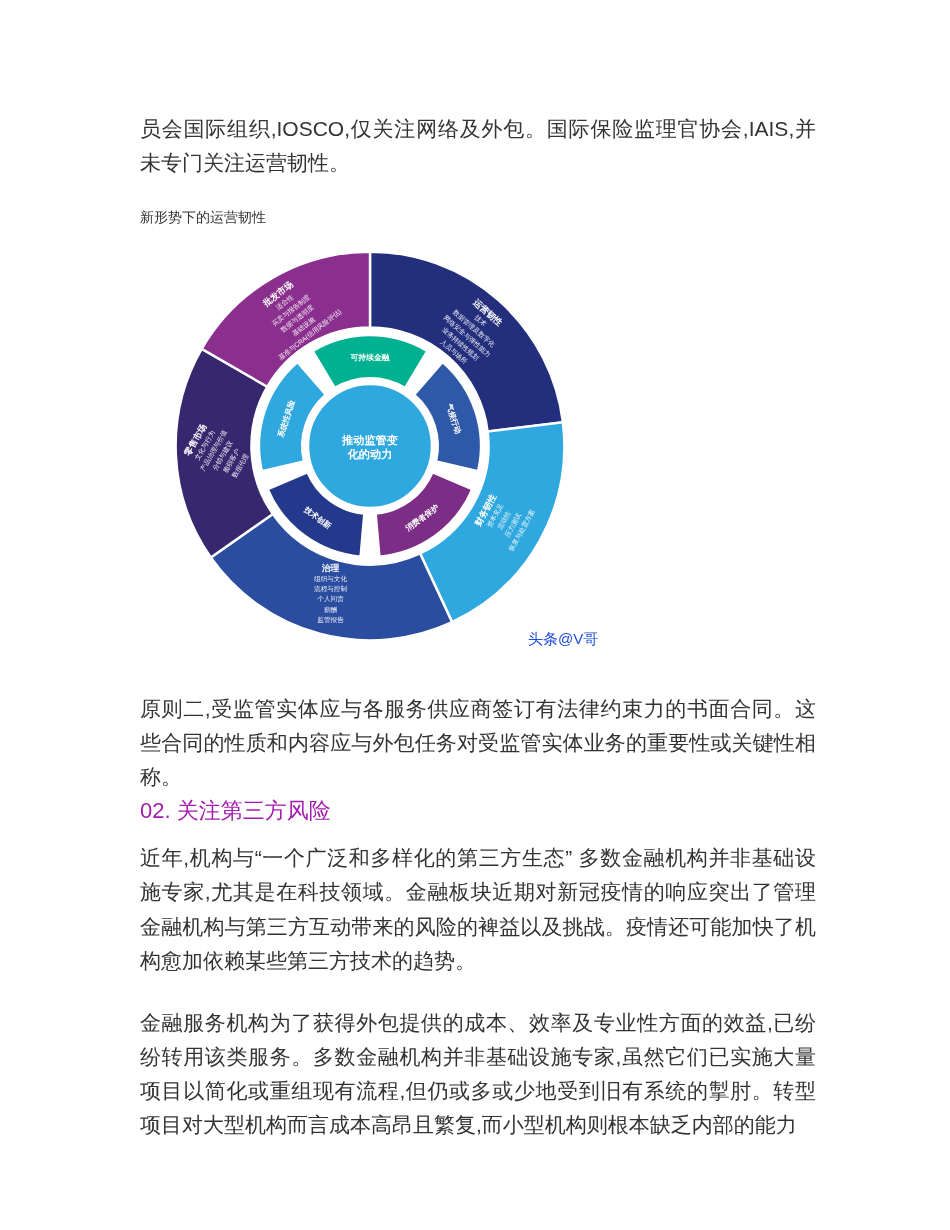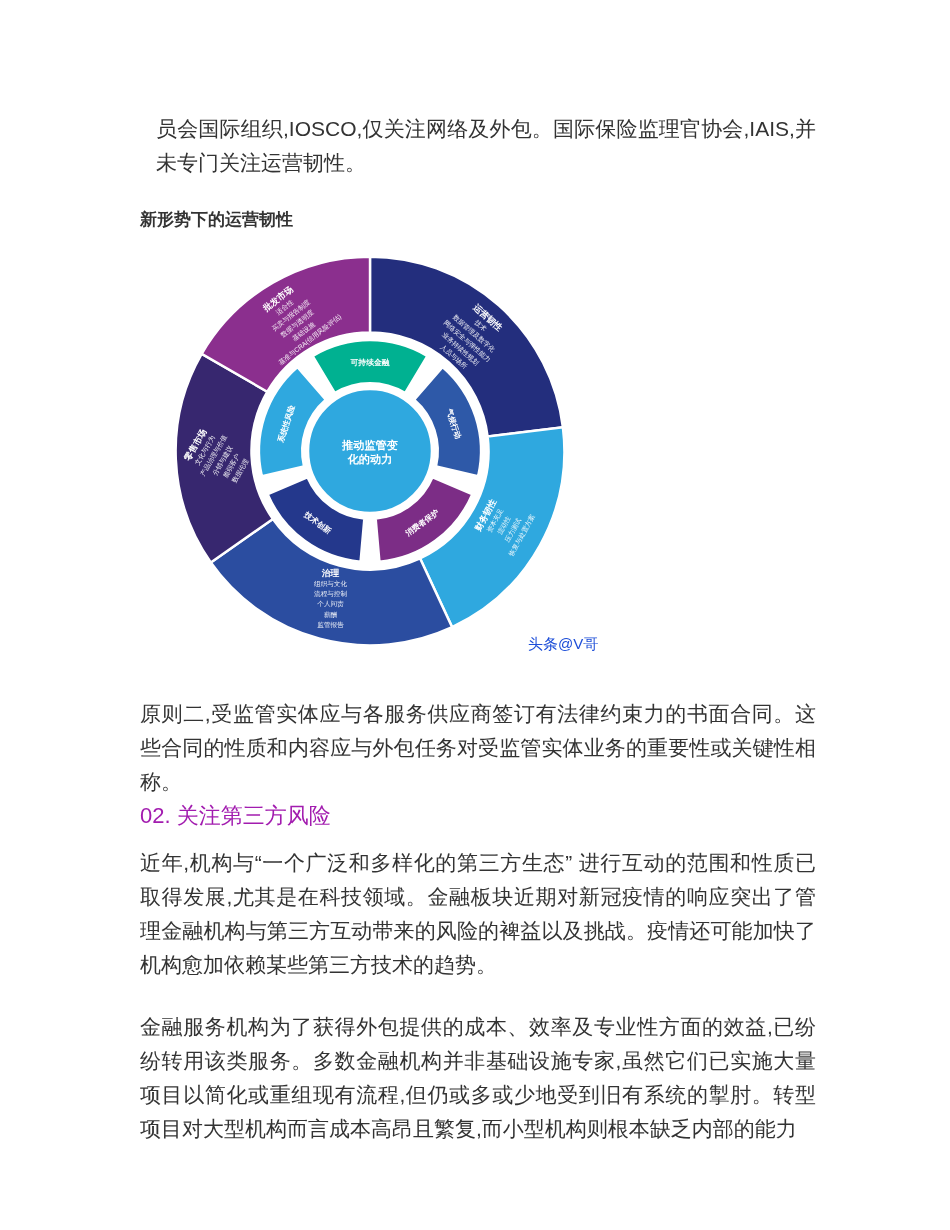--- a/index.html
+++ b/index.html
@@ -15,27 +15,27 @@
     color: #333333;
     overflow: hidden;
   }
   .para {
     font-size: 21px;
     line-height: 1.62;
     text-align: justify;
     margin: 0;
     color: #333333;
   }
-  .p-iosco   { margin-bottom: 26px; margin-left: 16px; }
+  .p-iosco   { margin-bottom: 26px; }
   .h-resilience {
-    font-size: 17px;
+    font-size: 14px;
     line-height: 1.6;
     margin: 0 0 12px 0;
     color: #333333;
-    font-weight: 700;
+    font-weight: 400;
   }
   .diagram-row {
     position: relative;
     height: 418px;
     margin-bottom: 34px;
   }
   .diagram-row svg {
     position: absolute;
     left: 24px;
     top: 0;
@@ -116,17 +116,17 @@
           <text x="0" y="3" text-anchor="middle" fill="#ffffff" font-size="8" font-weight="bold">系统性风险</text>
         </g>
       </svg>
     <div class="watermark">头条@V哥</div>
   </div>
 
   <p class="para p-principle2">原则二,受监管实体应与各服务供应商签订有法律约束力的书面合同。这些合同的性质和内容应与外包任务对受监管实体业务的重要性或关键性相称。</p>
 
   <p class="h-section2">02. 关注第三方风险</p>
 
-  <p class="para p-recent">近年,机构与“一个广泛和多样化的第三方生态” 进行互动的范围和性质已取得发展,尤其是在科技领域。金融板块近期对新冠疫情的响应突出了管理金融机构与第三方互动带来的风险的裨益以及挑战。疫情还可能加快了机构愈加依赖某些第三方技术的趋势。</p>
+  <p class="para p-recent">近年,机构与“一个广泛和多样化的第三方生态” 多数金融机构并非基础设施专家,尤其是在科技领域。金融板块近期对新冠疫情的响应突出了管理金融机构与第三方互动带来的风险的裨益以及挑战。疫情还可能加快了机构愈加依赖某些第三方技术的趋势。</p>
 
   <p class="para p-outsourcing">金融服务机构为了获得外包提供的成本、效率及专业性方面的效益,已纷纷转用该类服务。多数金融机构并非基础设施专家,虽然它们已实施大量项目以简化或重组现有流程,但仍或多或少地受到旧有系统的掣肘。转型项目对大型机构而言成本高昂且繁复,而小型机构则根本缺乏内部的能力</p>
 
 </div>
 
 </body></html>

